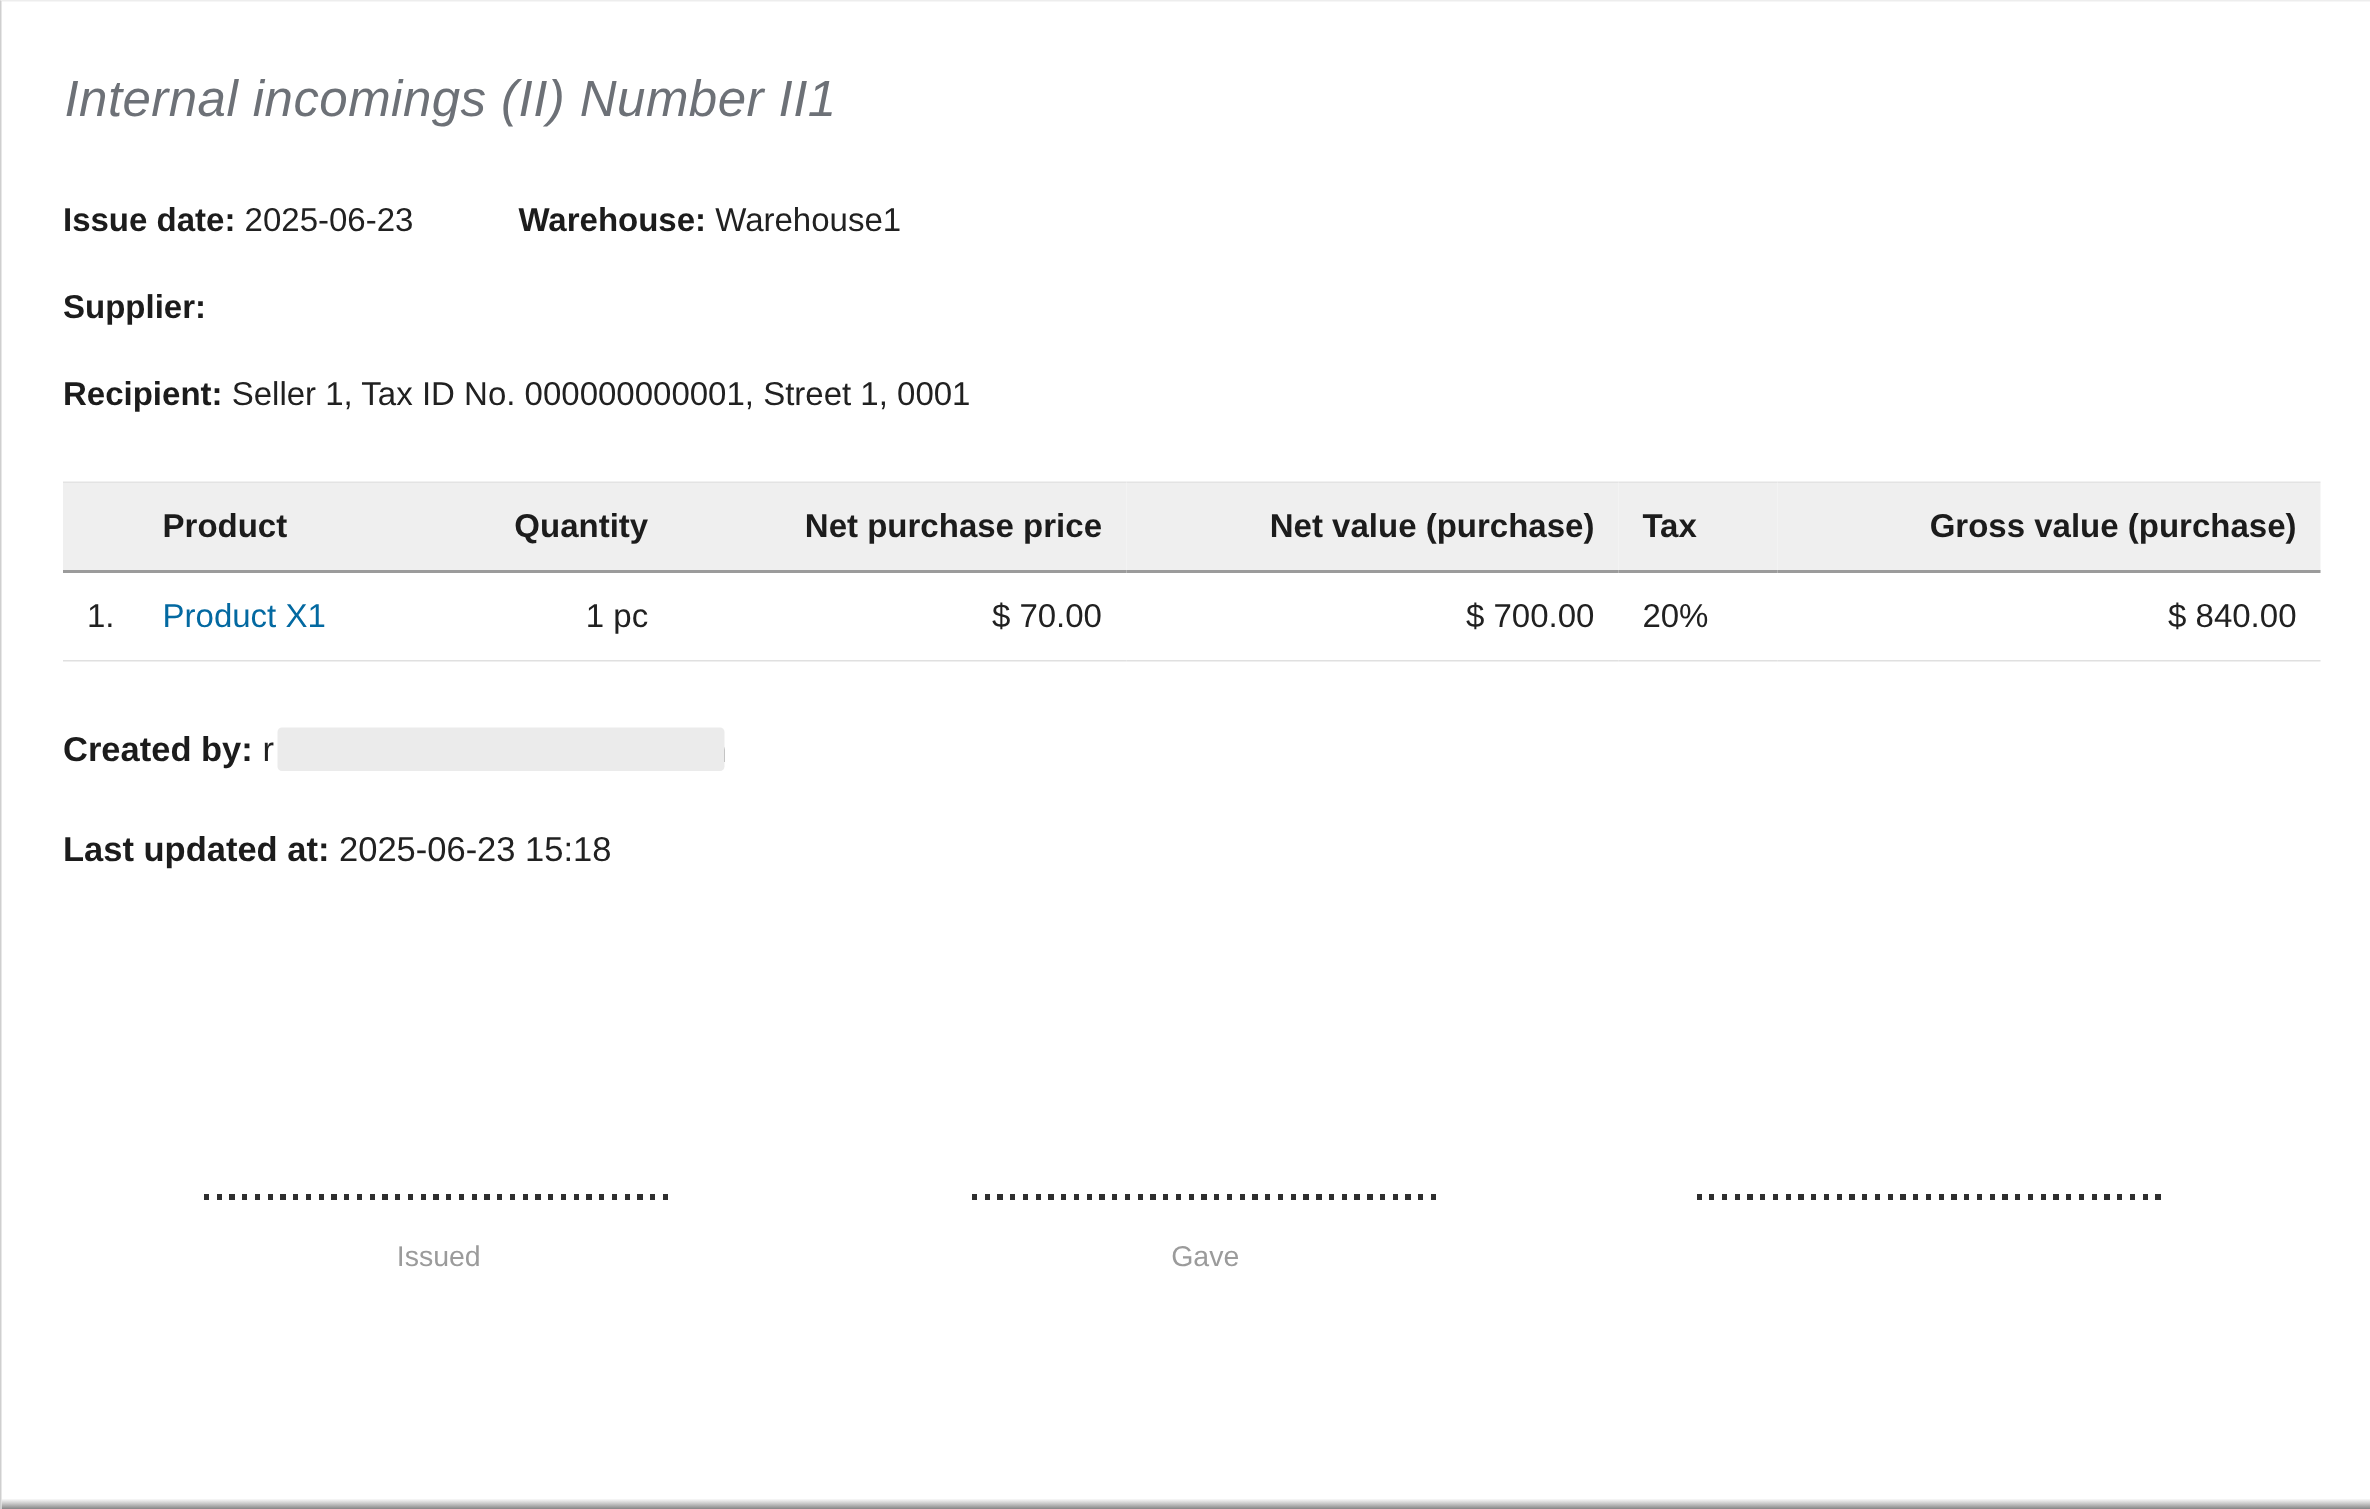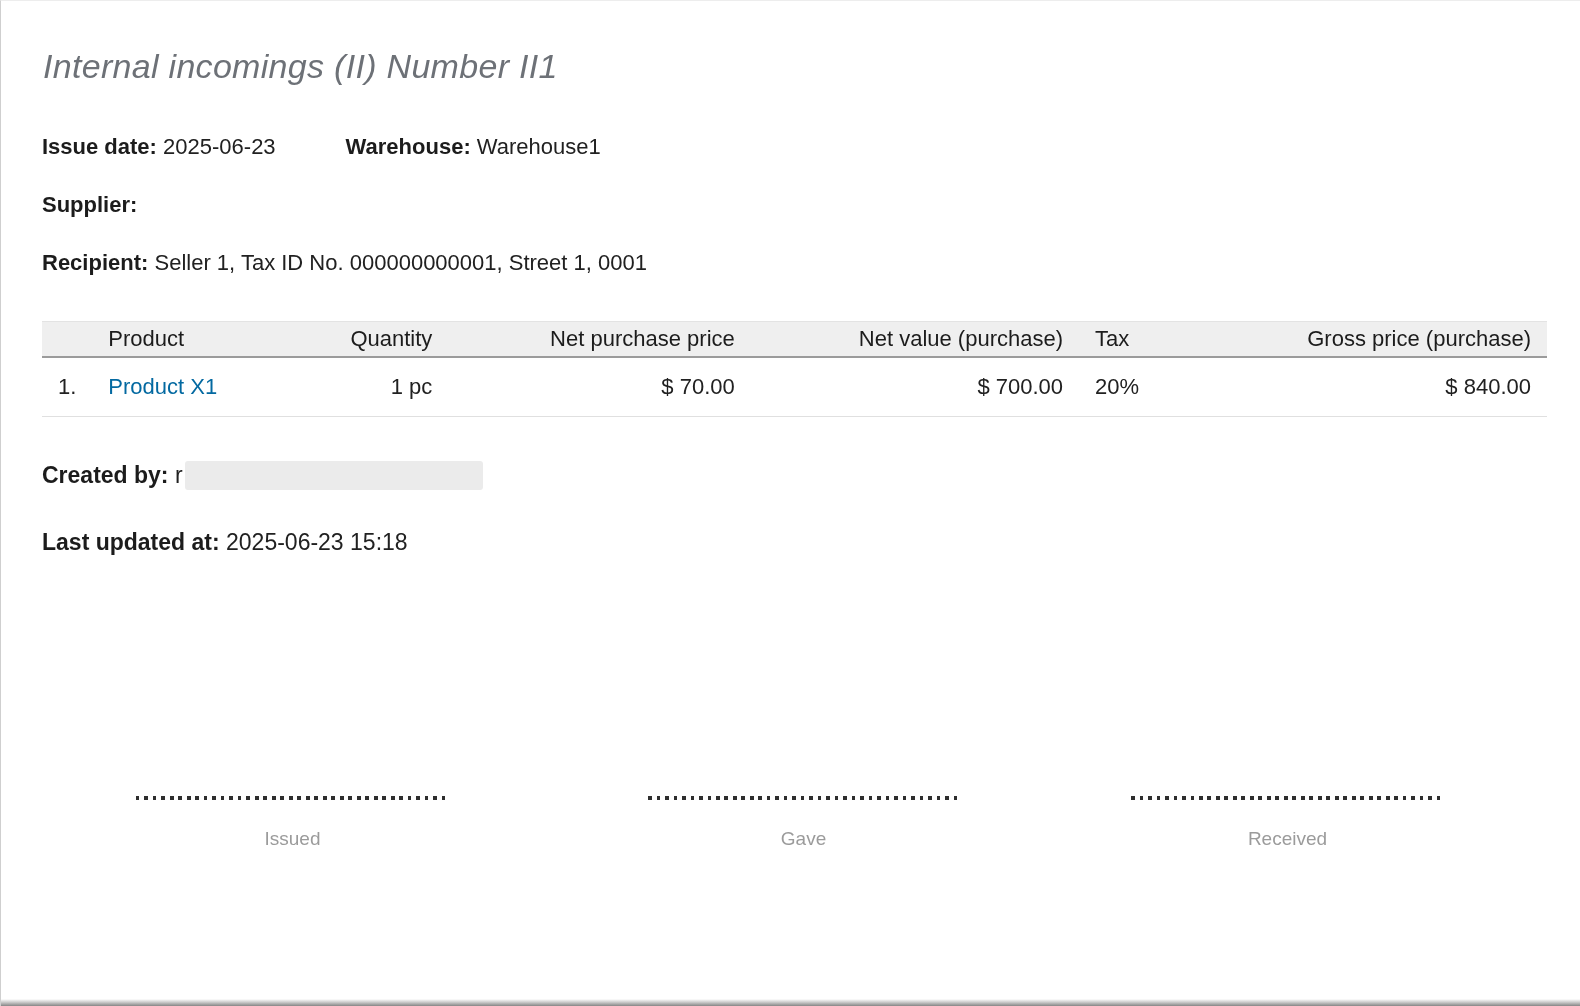--- a/index.html
+++ b/index.html
@@ -42,22 +42,22 @@
     border-collapse: collapse;
     width: 1505px;
     margin-left: 0px;
     font-size: 22px;
   }
   .table-wrap { margin-left: 0px; }
   table.items thead th {
     background: #efefef;
     border-top: 1px solid #e3e3e3;
     border-bottom: 2px solid #9b9b9b;
-    padding: 4px 16px;
-    font-weight: 400;
+    padding: 16px 16px;
+    font-weight: 700;
     color: #1c1c1c;
     line-height: 26px;
     white-space: nowrap;
   }
   table.items tbody td {
     padding: 16px 16px;
     border-bottom: 1px solid #e0e0e0;
     line-height: 26px;
     white-space: nowrap;
   }
@@ -150,21 +150,21 @@
             <col class="col-gv">
         </colgroup>
         <thead>
           <tr>
             <th class="ta-l"></th>
             <th class="ta-l prod-head">Product</th>
             <th class="ta-r">Quantity</th>
             <th class="ta-r">Net purchase price</th>
             <th class="ta-r">Net value (purchase)</th>
             <th class="ta-c">Tax</th>
-            <th class="ta-r">Gross price (purchase)</th>
+            <th class="ta-r">Gross value (purchase)</th>
           </tr>
         </thead>
         <tbody>
           <tr>
             <td class="ta-l idx-cell">1.</td>
             <td class="ta-l prod-cell"><a class="product-link">Product X1</a></td>
             <td class="ta-r">1 pc</td>
             <td class="ta-r">$ 70.00</td>
             <td class="ta-r">$ 700.00</td>
             <td class="ta-c">20%</td>
@@ -189,16 +189,15 @@
     <div class="sig-block sig-0">
       <div class="dotted-line"></div>
       <div class="sig-label">Issued</div>
     </div>
     <div class="sig-block sig-1">
       <div class="dotted-line"></div>
       <div class="sig-label">Gave</div>
     </div>
     <div class="sig-block sig-2">
       <div class="dotted-line"></div>
-      <div class="sig-label">Received</div>
     </div>
   </div>
 </div>
 
 </body></html>

